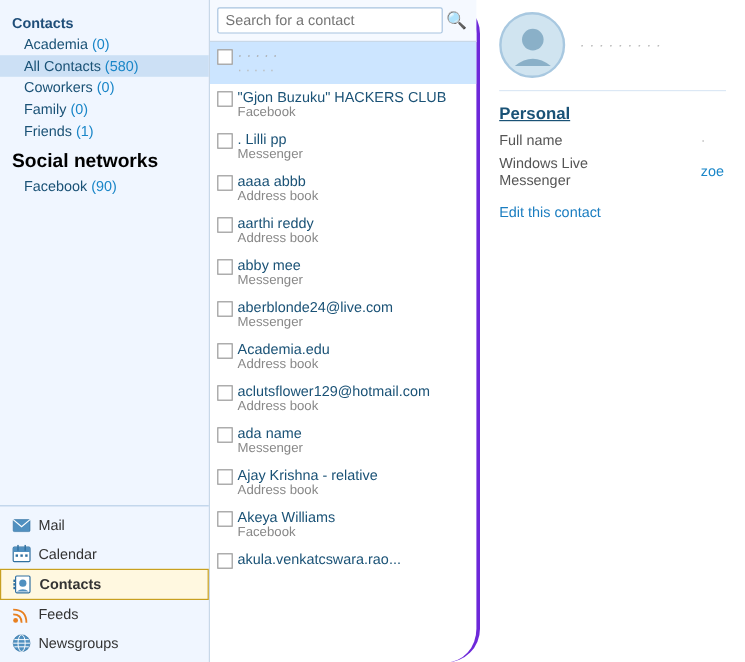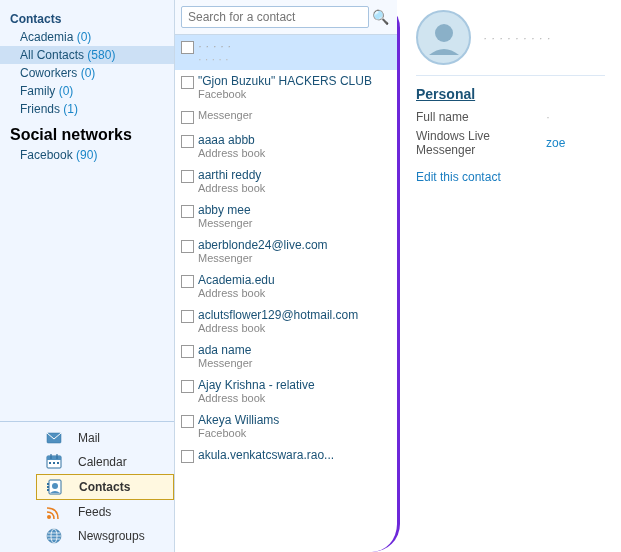--- a/index.html
+++ b/index.html
@@ -56,22 +56,21 @@
       padding: 4px 0;
       border-top: 1px solid #b8cfe8;
     }
     .sidebar-nav-item {
       display: flex;
       align-items: center;
       padding: 4px 10px;
       cursor: pointer;
       color: #333;
       font-size: 12px;
-      gap: 16px;
-      margin-left: 36px;
+      gap: 6px;
     }
     .sidebar-nav-item.active {
       border: 1px solid #c8a020;
       background: #fff8e0;
       font-weight: bold;
     }
     .nav-icon {
       width: 16px;
       height: 16px;
       flex-shrink: 0;
@@ -195,20 +194,21 @@
       font-weight: bold;
       color: #1a5276;
       margin-bottom: 8px;
       text-decoration: underline;
     }
     .field-row {
       display: flex;
       align-items: center;
       margin-bottom: 5px;
       font-size: 12px;
+      gap: 38px;
     }
     .field-label {
       color: #555;
       width: 130px;
       flex-shrink: 0;
     }
     .field-value {
       color: #1a5276;
     }
     .edit-link {
@@ -318,20 +318,21 @@
         <div class="contact-checkbox"></div>
         <div class="contact-info">
           <div class="contact-name">"Gjon Buzuku"  HACKERS CLUB</div>
           <div class="contact-source">Facebook</div>
         </div>
       </div>
 
       <div class="contact-item">
         <div class="contact-checkbox"></div>
         <div class="contact-info">
+          <div class="contact-name">. Lilli pp</div>
           <div class="contact-source">Messenger</div>
         </div>
       </div>
 
       <div class="contact-item">
         <div class="contact-checkbox"></div>
         <div class="contact-info">
           <div class="contact-name">aaaa abbb</div>
           <div class="contact-source">Address book</div>
         </div>

